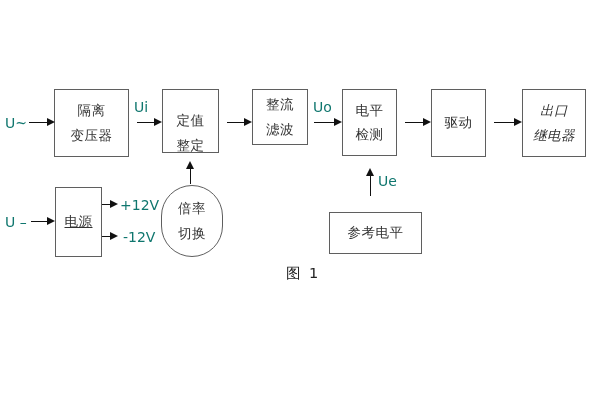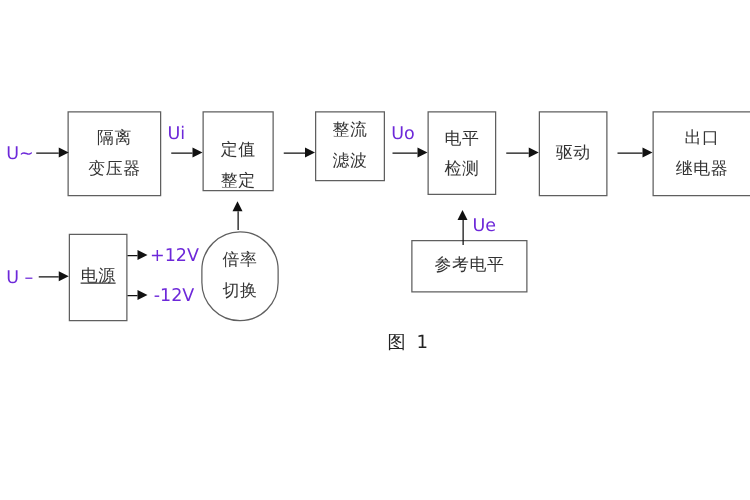--- a/index.html
+++ b/index.html
@@ -29,49 +29,48 @@
     letter-spacing: 0.5px;
     line-height: 1;
     white-space: nowrap;
   }
 
   #blk-isolation-transformer { left: 54px;  top: 89px;  width: 75px; height: 68px; }
   #blk-setting-adjust        { left: 162px; top: 89px;  width: 57px; height: 64px; justify-content: flex-end; }
   #blk-rectifier-filter      { left: 252px; top: 89px;  width: 56px; height: 56px; }
   #blk-level-detect          { left: 342px; top: 89px;  width: 55px; height: 67px; font-family: Liberation Serif, serif; }
   #blk-drive                 { left: 431px; top: 89px;  width: 55px; height: 68px; }
-  #blk-output-relay          { left: 522px; top: 89px;  width: 79px; height: 68px; }
+  #blk-output-relay          { left: 522px; top: 89px;  width: 64px; height: 68px; font-style: italic; }
   #blk-power-supply          { left: 55px;  top: 187px; width: 47px; height: 70px; text-decoration: underline; }
   #blk-rate-switch           { left: 161px; top: 185px; width: 62px; height: 72px; border-radius: 31px; }
-  #blk-reference-level       { left: 329px; top: 192px; width: 93px; height: 42px; }
+  #blk-reference-level       { left: 329px; top: 212px; width: 93px; height: 42px; }
 
   
   .lbl {
     position: absolute;
     font-size: 14px;
-    color: #6d28d9;
+    color: #0f766e;
     line-height: 1;
     white-space: nowrap;
   }
   #lbl-u-ac    { left: 5px;   top: 116px; }
   #lbl-ui      { left: 134px; top: 100px; }
   #lbl-uo      { left: 313px; top: 100px; }
   #lbl-ue      { left: 378px; top: 174px; }
   #lbl-u-dc    { left: 5px;   top: 215px; }
   #lbl-p12v    { left: 120px; top: 198px; }
   #lbl-m12v    { left: 123px; top: 230px; }
 
   .caption {
     position: absolute;
     left: 286px;
     top: 264px;
     font-size: 14.5px;
     color: #222222;
     letter-spacing: 2px;
-    margin-left: 24px;
   }
 
   
   .ha { position: absolute; height: 0; border-top: 1.4px solid #111111; }
   .ha::after {
     content: "";
     position: absolute;
     right: -8px; top: -4.7px;
     width: 0; height: 0;
     border-left: 8px solid #111111;

